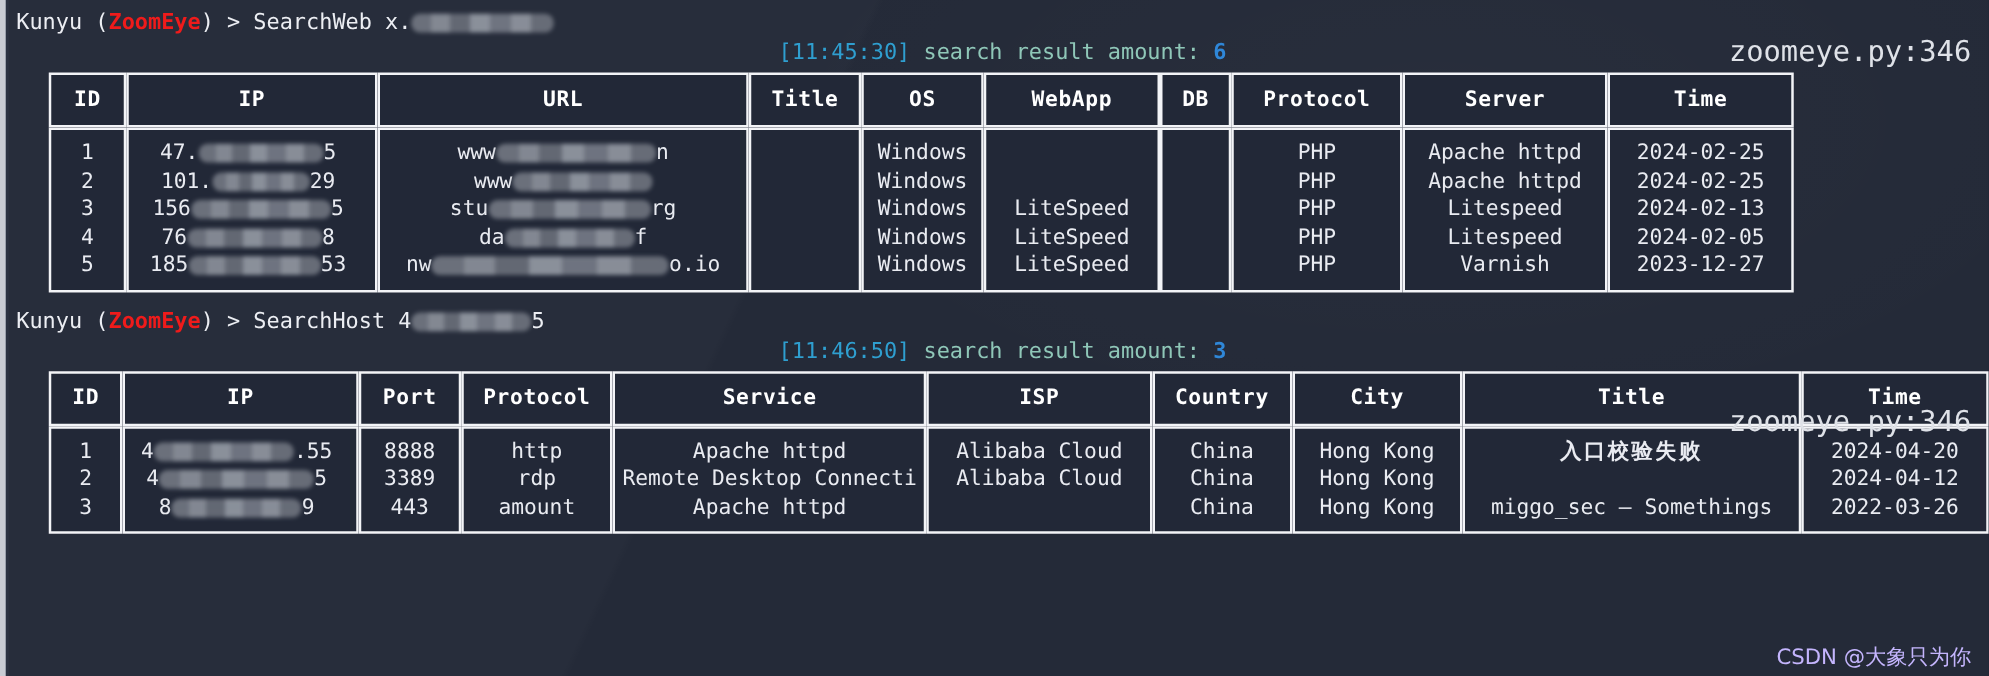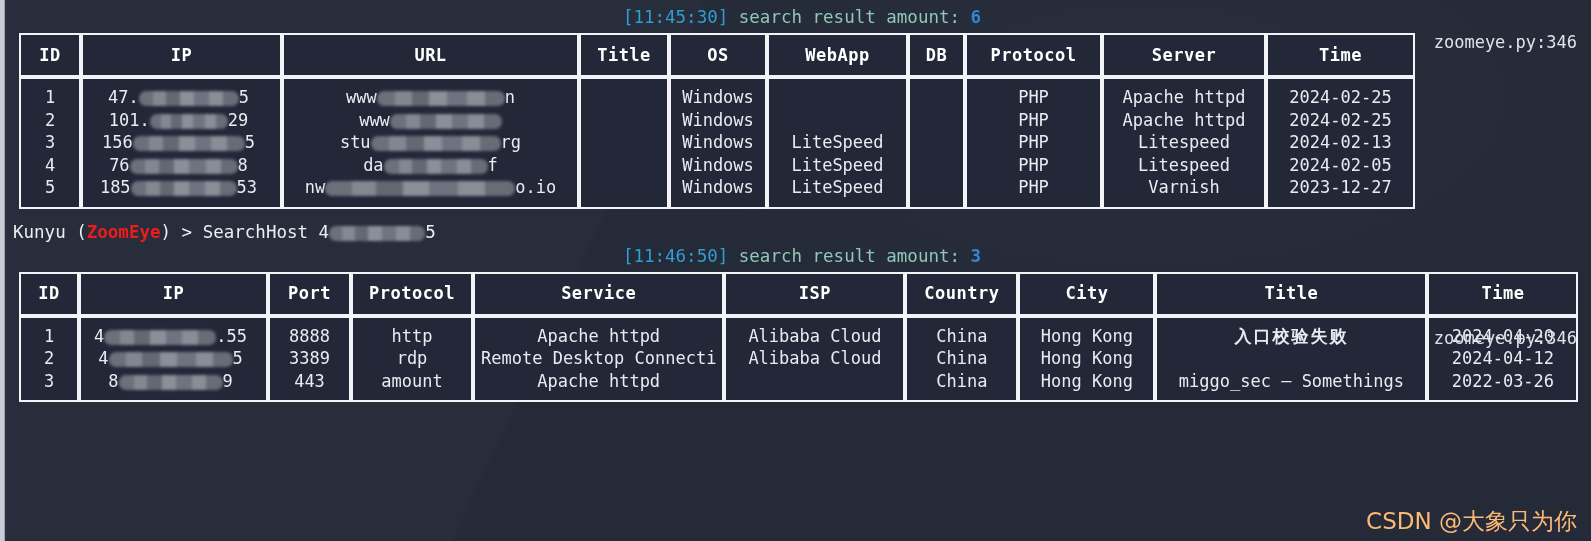--- a/index.html
+++ b/index.html
@@ -66,33 +66,34 @@
     height: 15px;
     border-radius: 7px;
     background: linear-gradient(90deg,#6f747f 0 14%, #888d97 14% 27%, #676c77 27% 41%, #9096a0 41% 55%, #737884 55% 70%, #8e939d 70% 84%, #6b707b 84% 100%);
     filter: blur(1.6px);
     opacity: .95;
   }
 
   .srcref {
     position: absolute;
     right: 14px;
-    font-size: 17px;
+    font-size: 23px;
     color: #dfe2e8;
     line-height: 23px;
     white-space: pre;
   }
 
   
   .tablewrap { margin: 4px 0 0 6px; }
   table.zt {
     border-collapse: separate;
     border-spacing: 0;
     background: #1f2533;
     table-layout: fixed;
+    margin-left: 20px;
   }
   table.zt th, table.zt td {
     border: 2px solid #f3f4f7;
     background: #222837;
     font-size: 17px;
     line-height: 22.5px;
     padding: 0;
     white-space: pre;
     overflow: hidden;
   }
@@ -112,33 +113,34 @@
   }
   table.zt td.cellblock.right { text-align: right; padding-right: 12px; }
   .cellline { height: 22.5px; line-height: 22.5px; white-space: pre; }
   .cjk { font-family: "DejaVu Sans", "Liberation Sans", sans-serif; letter-spacing: 2px; font-weight: bold; }
 
   .watermark {
     position: absolute;
     right: 14px;
     bottom: 4px;
     font-family: "DejaVu Sans", "Liberation Sans", sans-serif;
-    font-size: 23px;
-    color: #fdba74;
+    font-size: 17px;
+    color: #c4b5fd;
     white-space: pre;
     z-index: 40;
   }
   .spacer { height: 11px; }
 </style>
 </head>
 <body>
 
 <div id="terminal">
   <div id="left-edge"></div>
   <div id="content">
+      <div class="prompt-line"><span class="c-white">Kunyu</span><span class="c-white"> (</span><span class="c-red">ZoomEye</span><span class="c-white">) &gt; </span><span class="c-white">SearchWeb</span><span class="c-white"> </span><span class="c-white">x.</span><span class="redact" style="width: 114px;"></span></div>
       <div class="line"><span class="c-cyan">[11:45:30]</span><span class="c-green"> search result amount: </span><span class="c-blue">6</span></div>
       <div class="tablewrap">
         <table class="zt">
           <thead>
             <tr>
               <th style="width: 58px;">ID</th>
               <th style="width: 197px;">IP</th>
               <th style="width: 293px;">URL</th>
               <th style="width: 86px;">Title</th>
               <th style="width: 94px;">OS</th>

